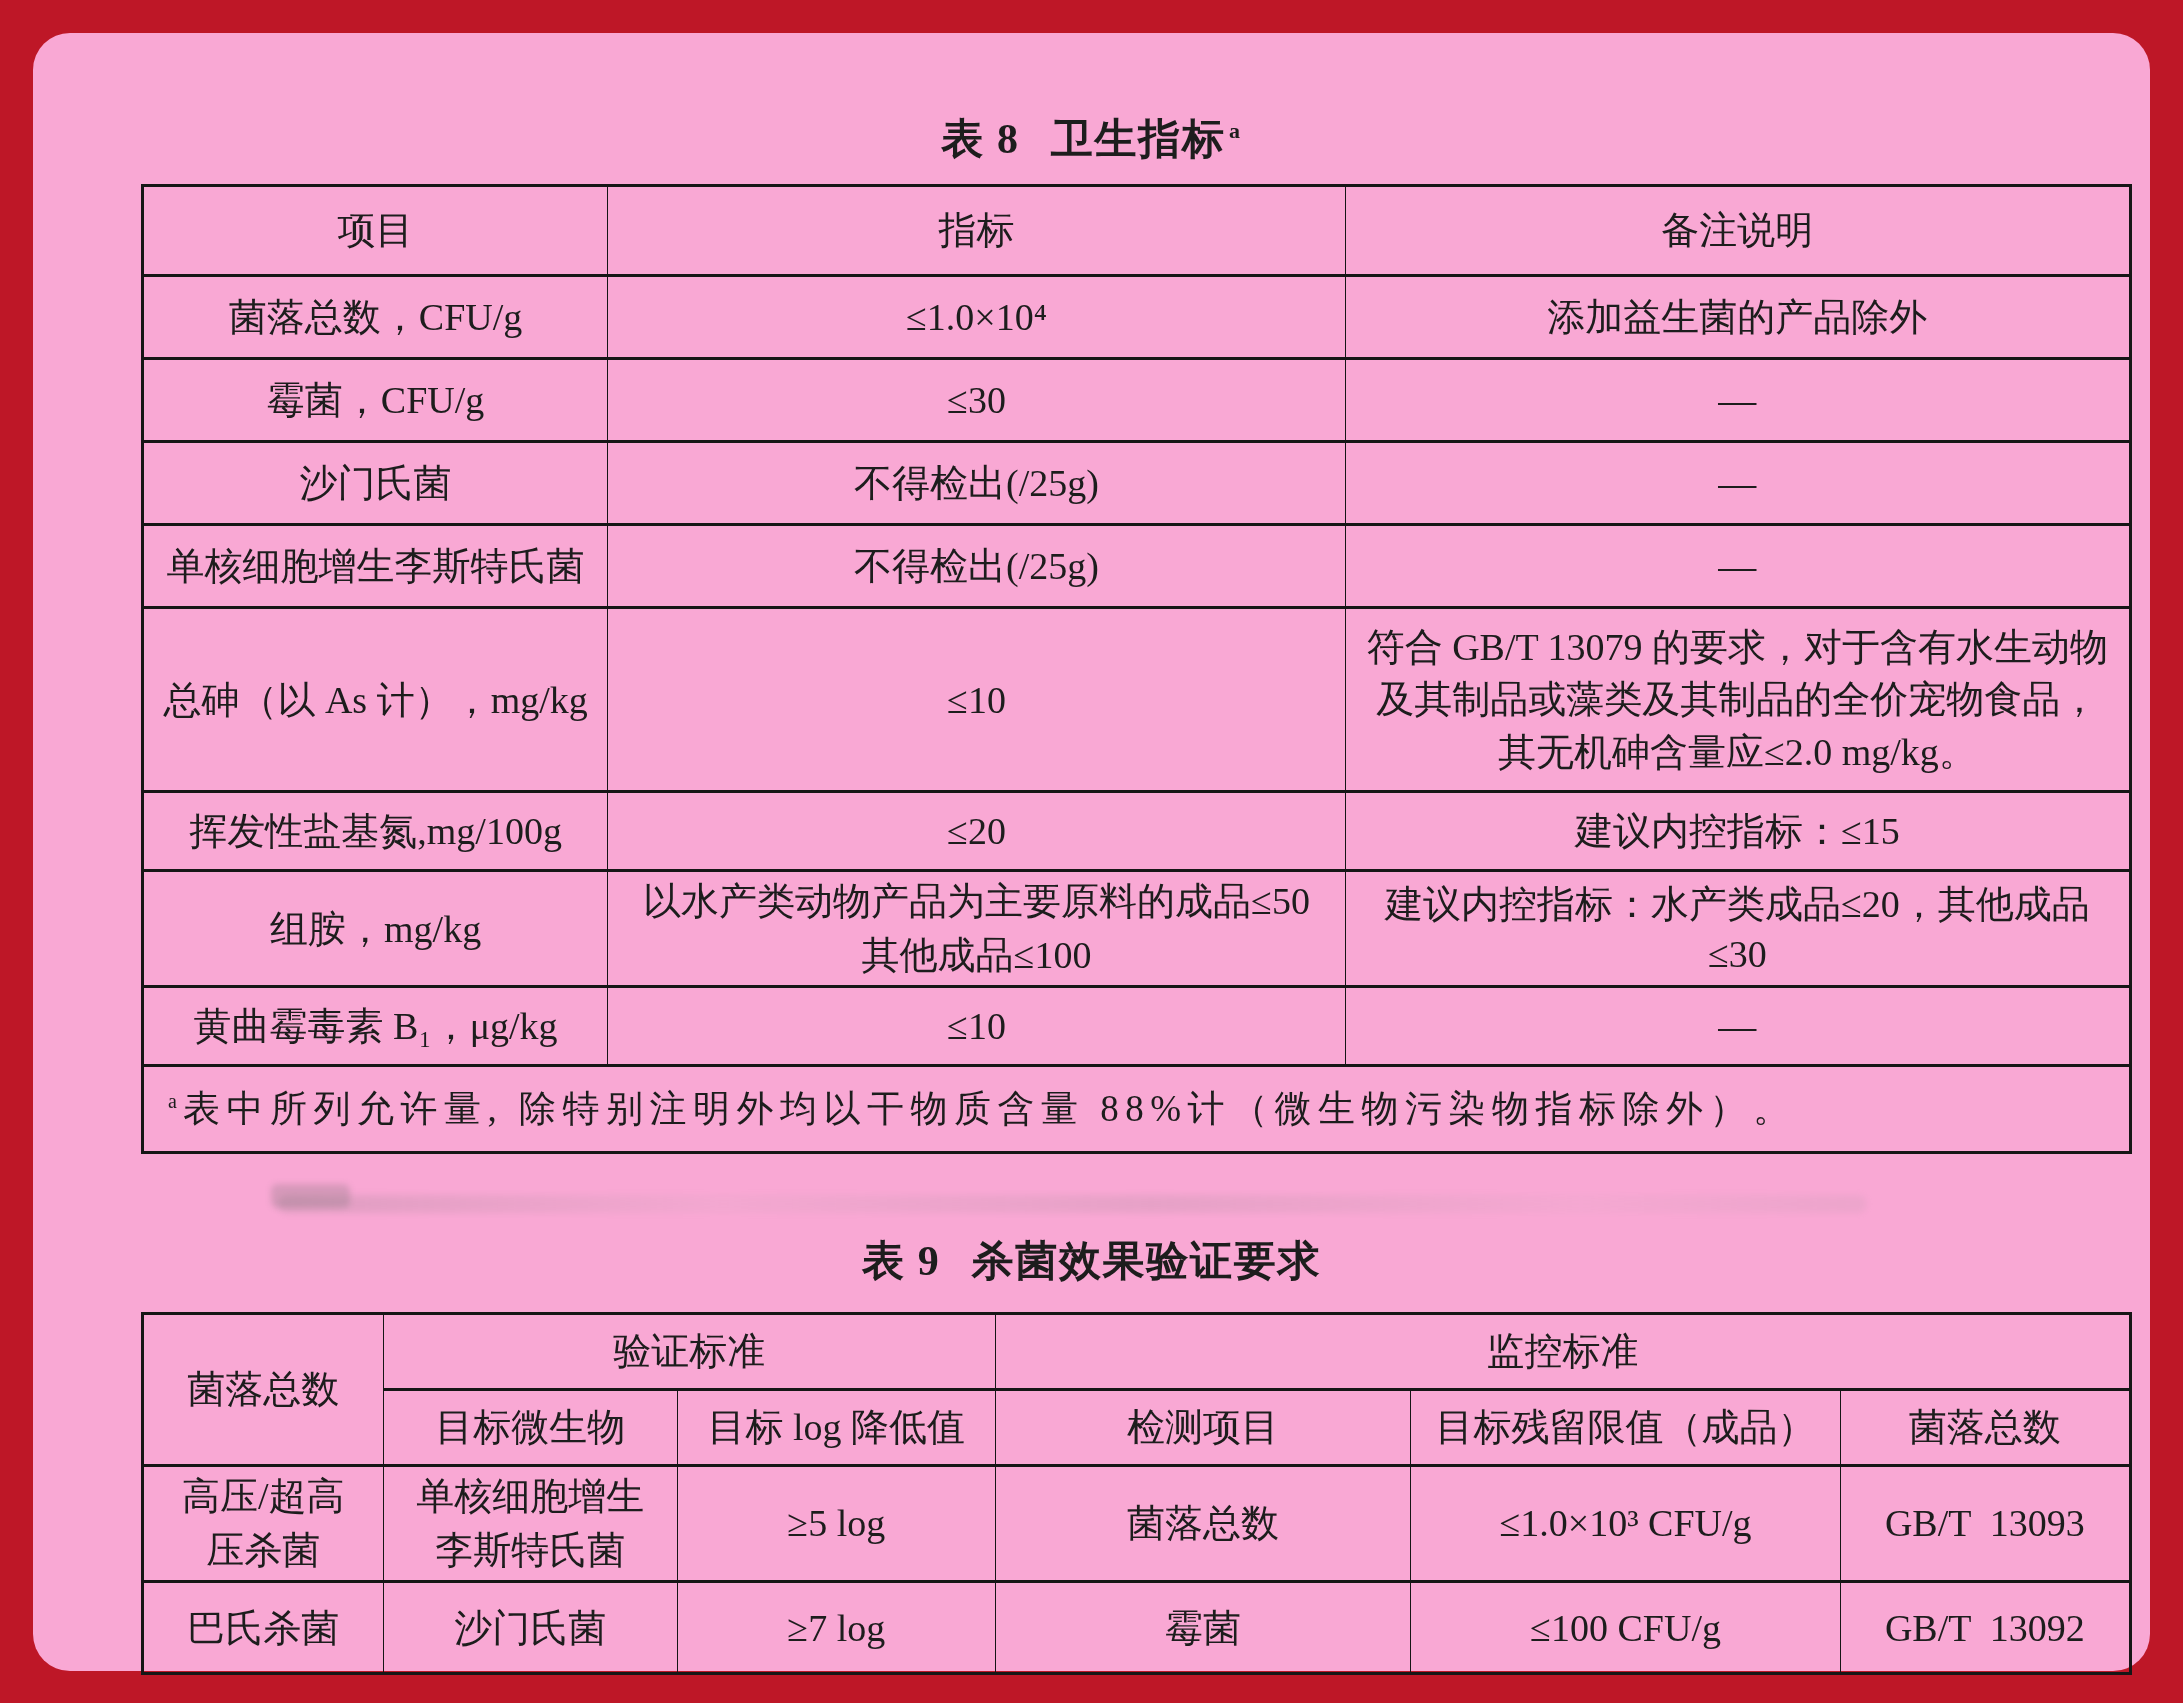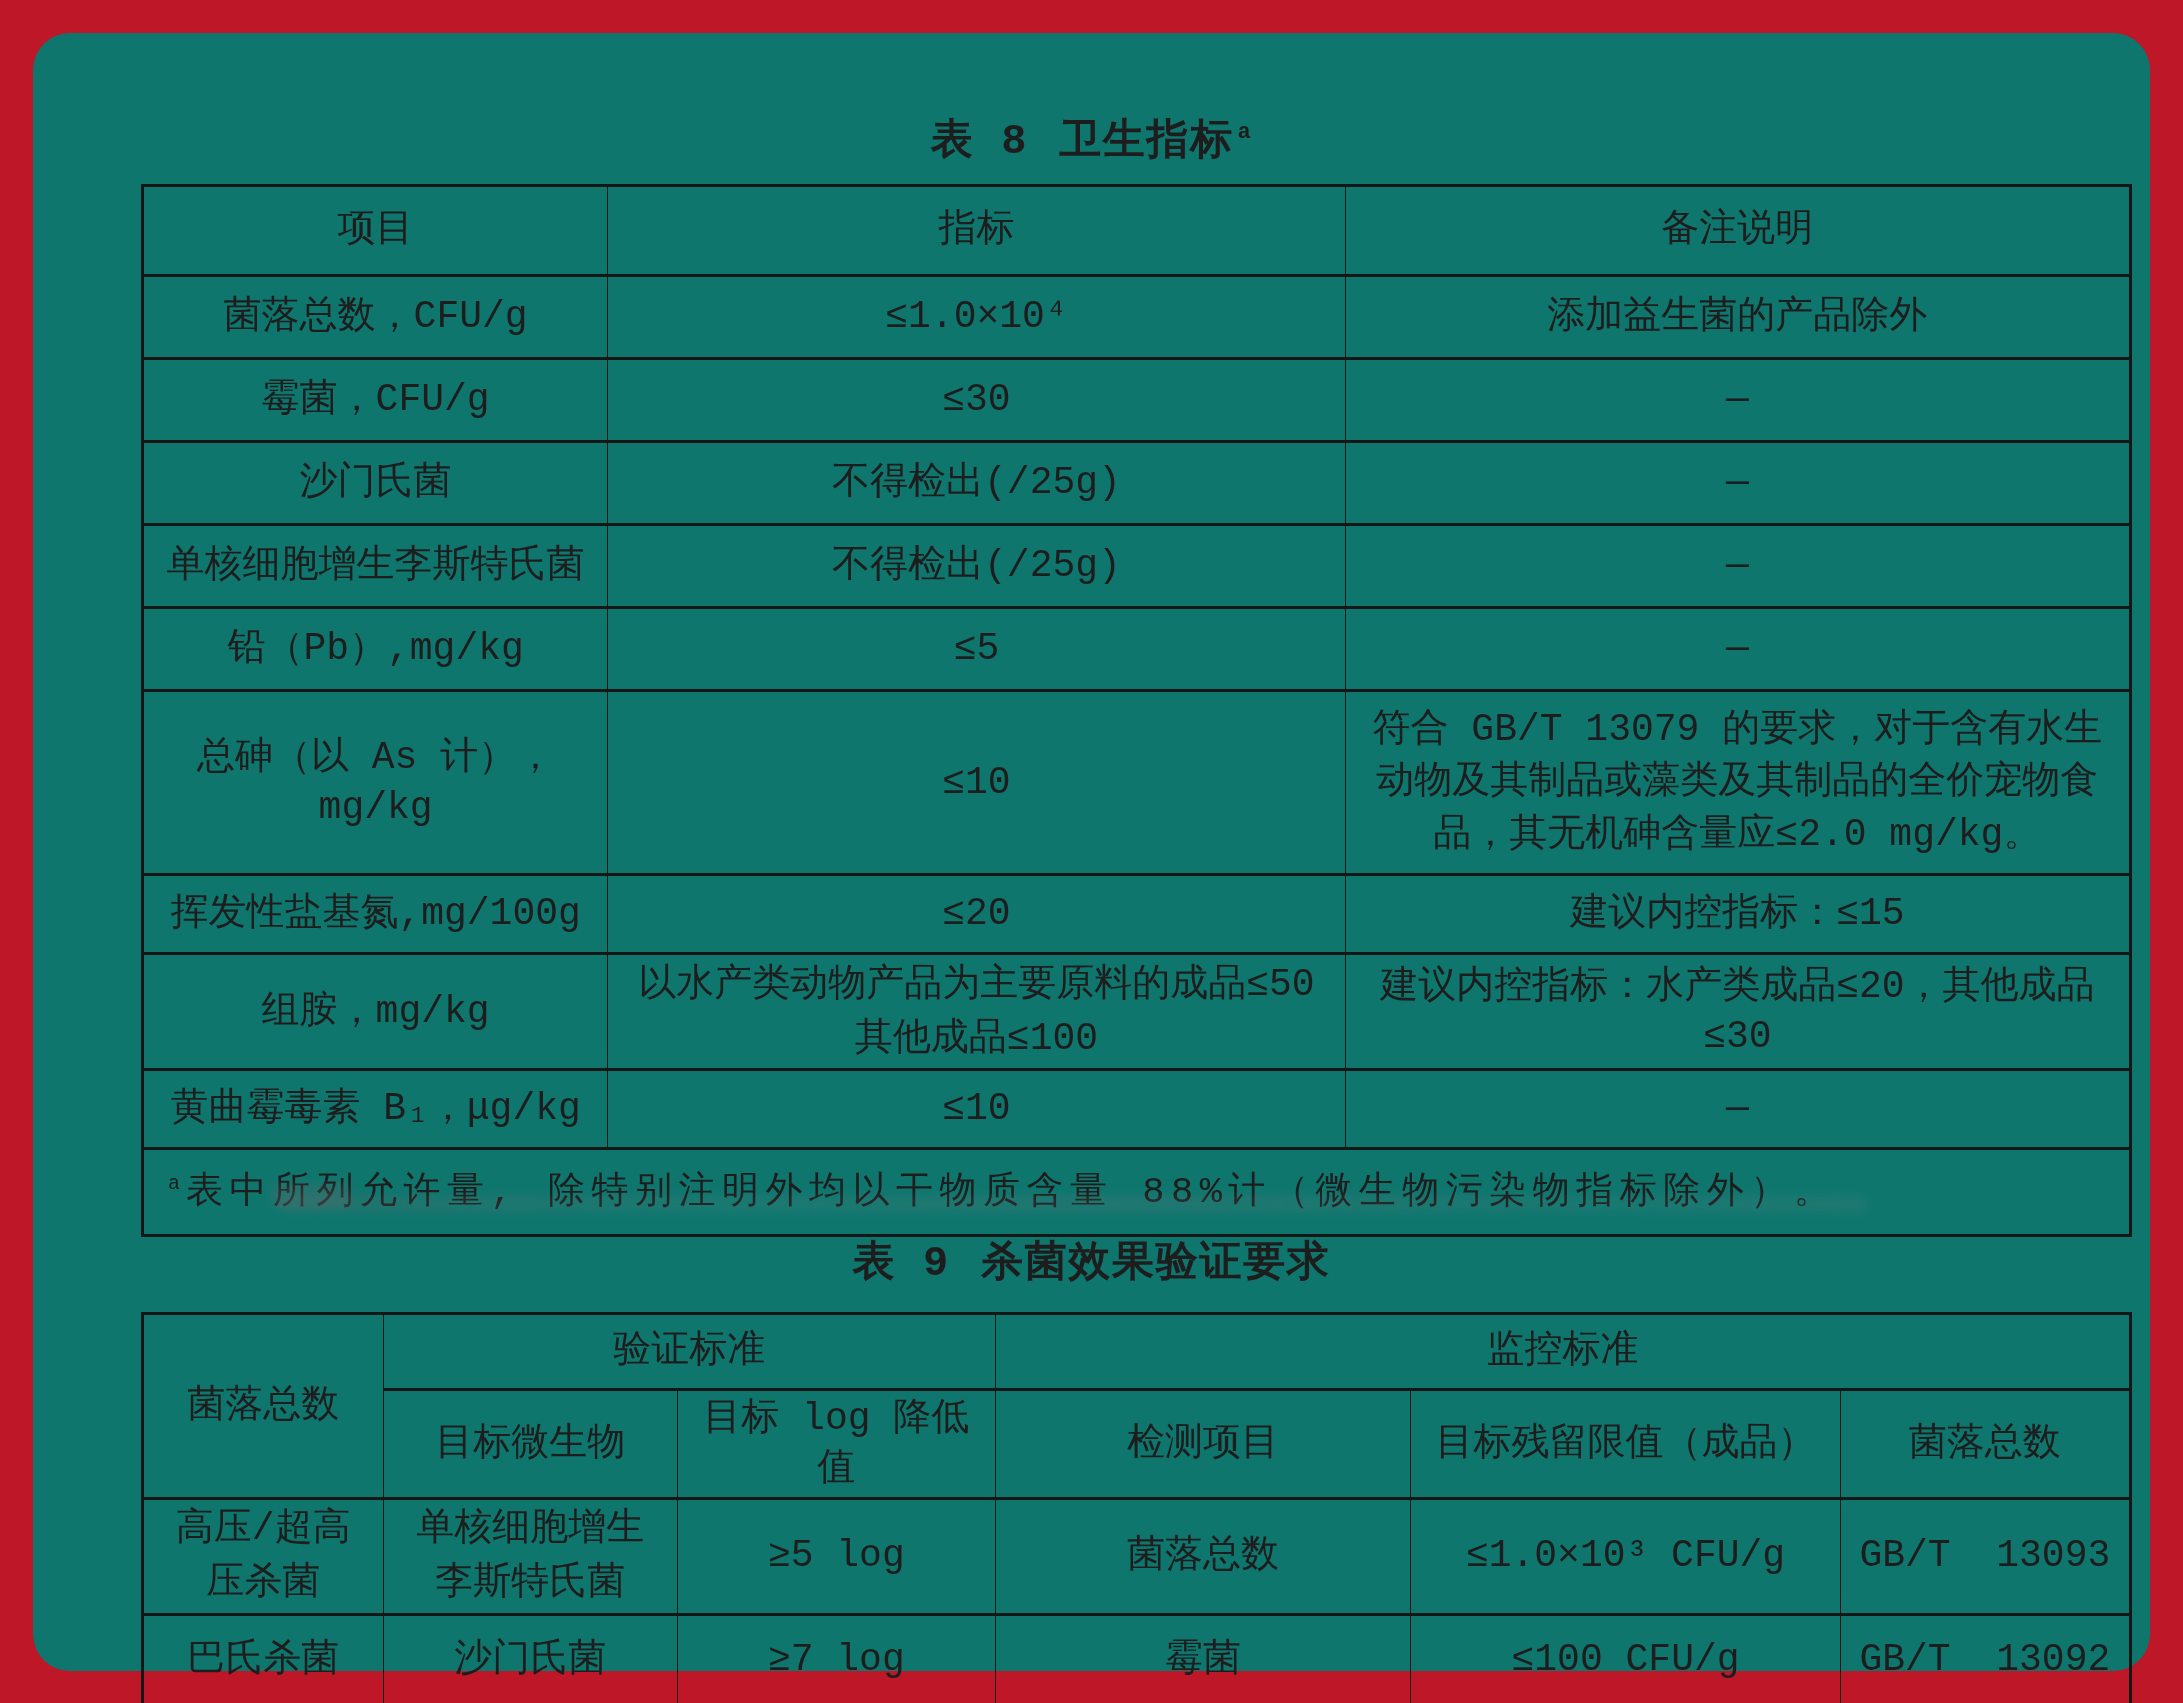--- a/index.html
+++ b/index.html
@@ -7,23 +7,22 @@
     position:relative;
     width:2183px;height:1704px;
     background:#be1727;
     font-family:"Liberation Serif","DejaVu Serif",serif;
     color:#1d1d1d;
     overflow:hidden;
   }
   #card{
     position:absolute;
     left:33px;top:33px;right:33px;bottom:33px;
-    background:#0f766e;
+    background:#f9a8d4;
     border-radius:37px;
-    font-family:Liberation Mono, monospace;
   }
   .tbl-title{
     position:absolute;
     left:0;width:100%;
     text-align:center;
     font-size:42px;
     font-weight:bold;
     letter-spacing:1.7px;
     white-space:pre;
   }
@@ -125,25 +124,20 @@
         <td>—</td>
       </tr>
       <tr style="height:83px;">
         <td>沙门氏菌</td>
         <td>不得检出(/25g)</td>
         <td>—</td>
       </tr>
       <tr style="height:83px;">
         <td>单核细胞增生李斯特氏菌</td>
         <td>不得检出(/25g)</td>
-        <td>—</td>
-      </tr>
-      <tr style="height:83px;">
-        <td>铅（Pb）,mg/kg</td>
-        <td>≤5</td>
         <td>—</td>
       </tr>
       <tr style="height:157px;">
         <td>总砷（以 As 计），mg/kg</td>
         <td>≤10</td>
         <td class="remark-long">符合 GB/T 13079 的要求，对于含有水生动物及其制品或藻类及其制品的全价宠物食品，其无机砷含量应≤2.0 mg/kg。</td>
       </tr>
       <tr style="height:79px;">
         <td>挥发性盐基氮,mg/100g</td>
         <td>≤20</td>

